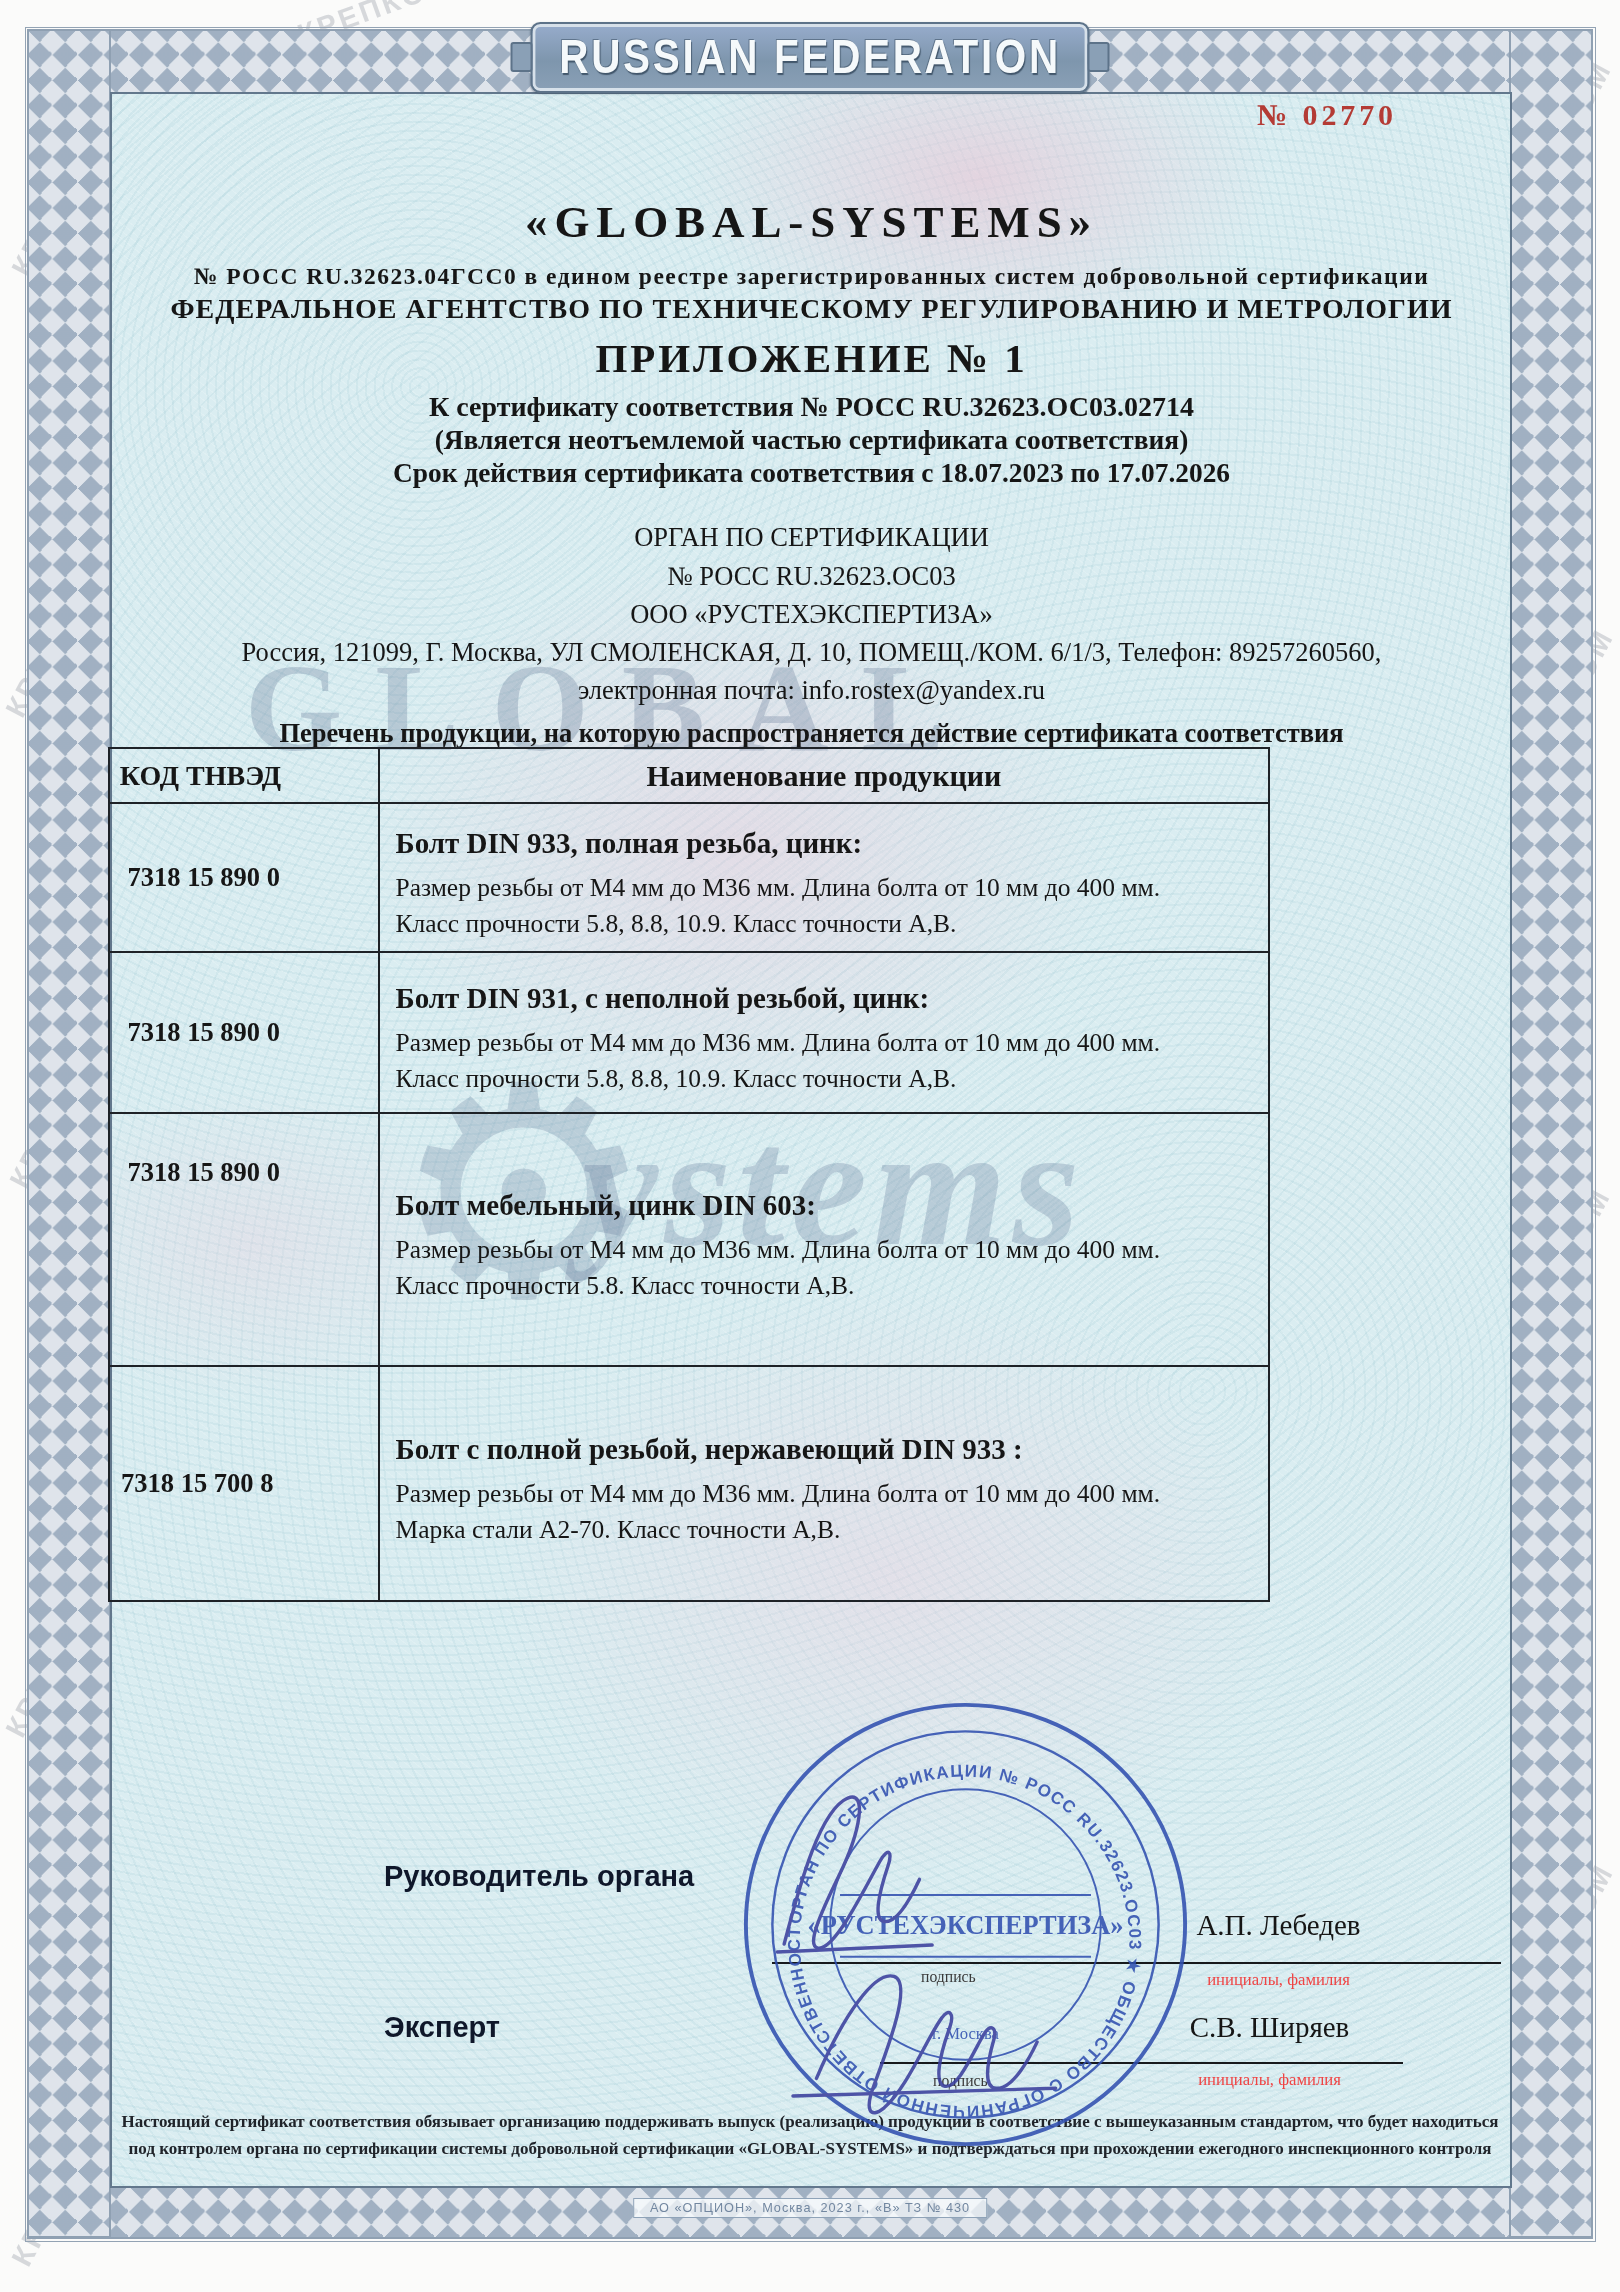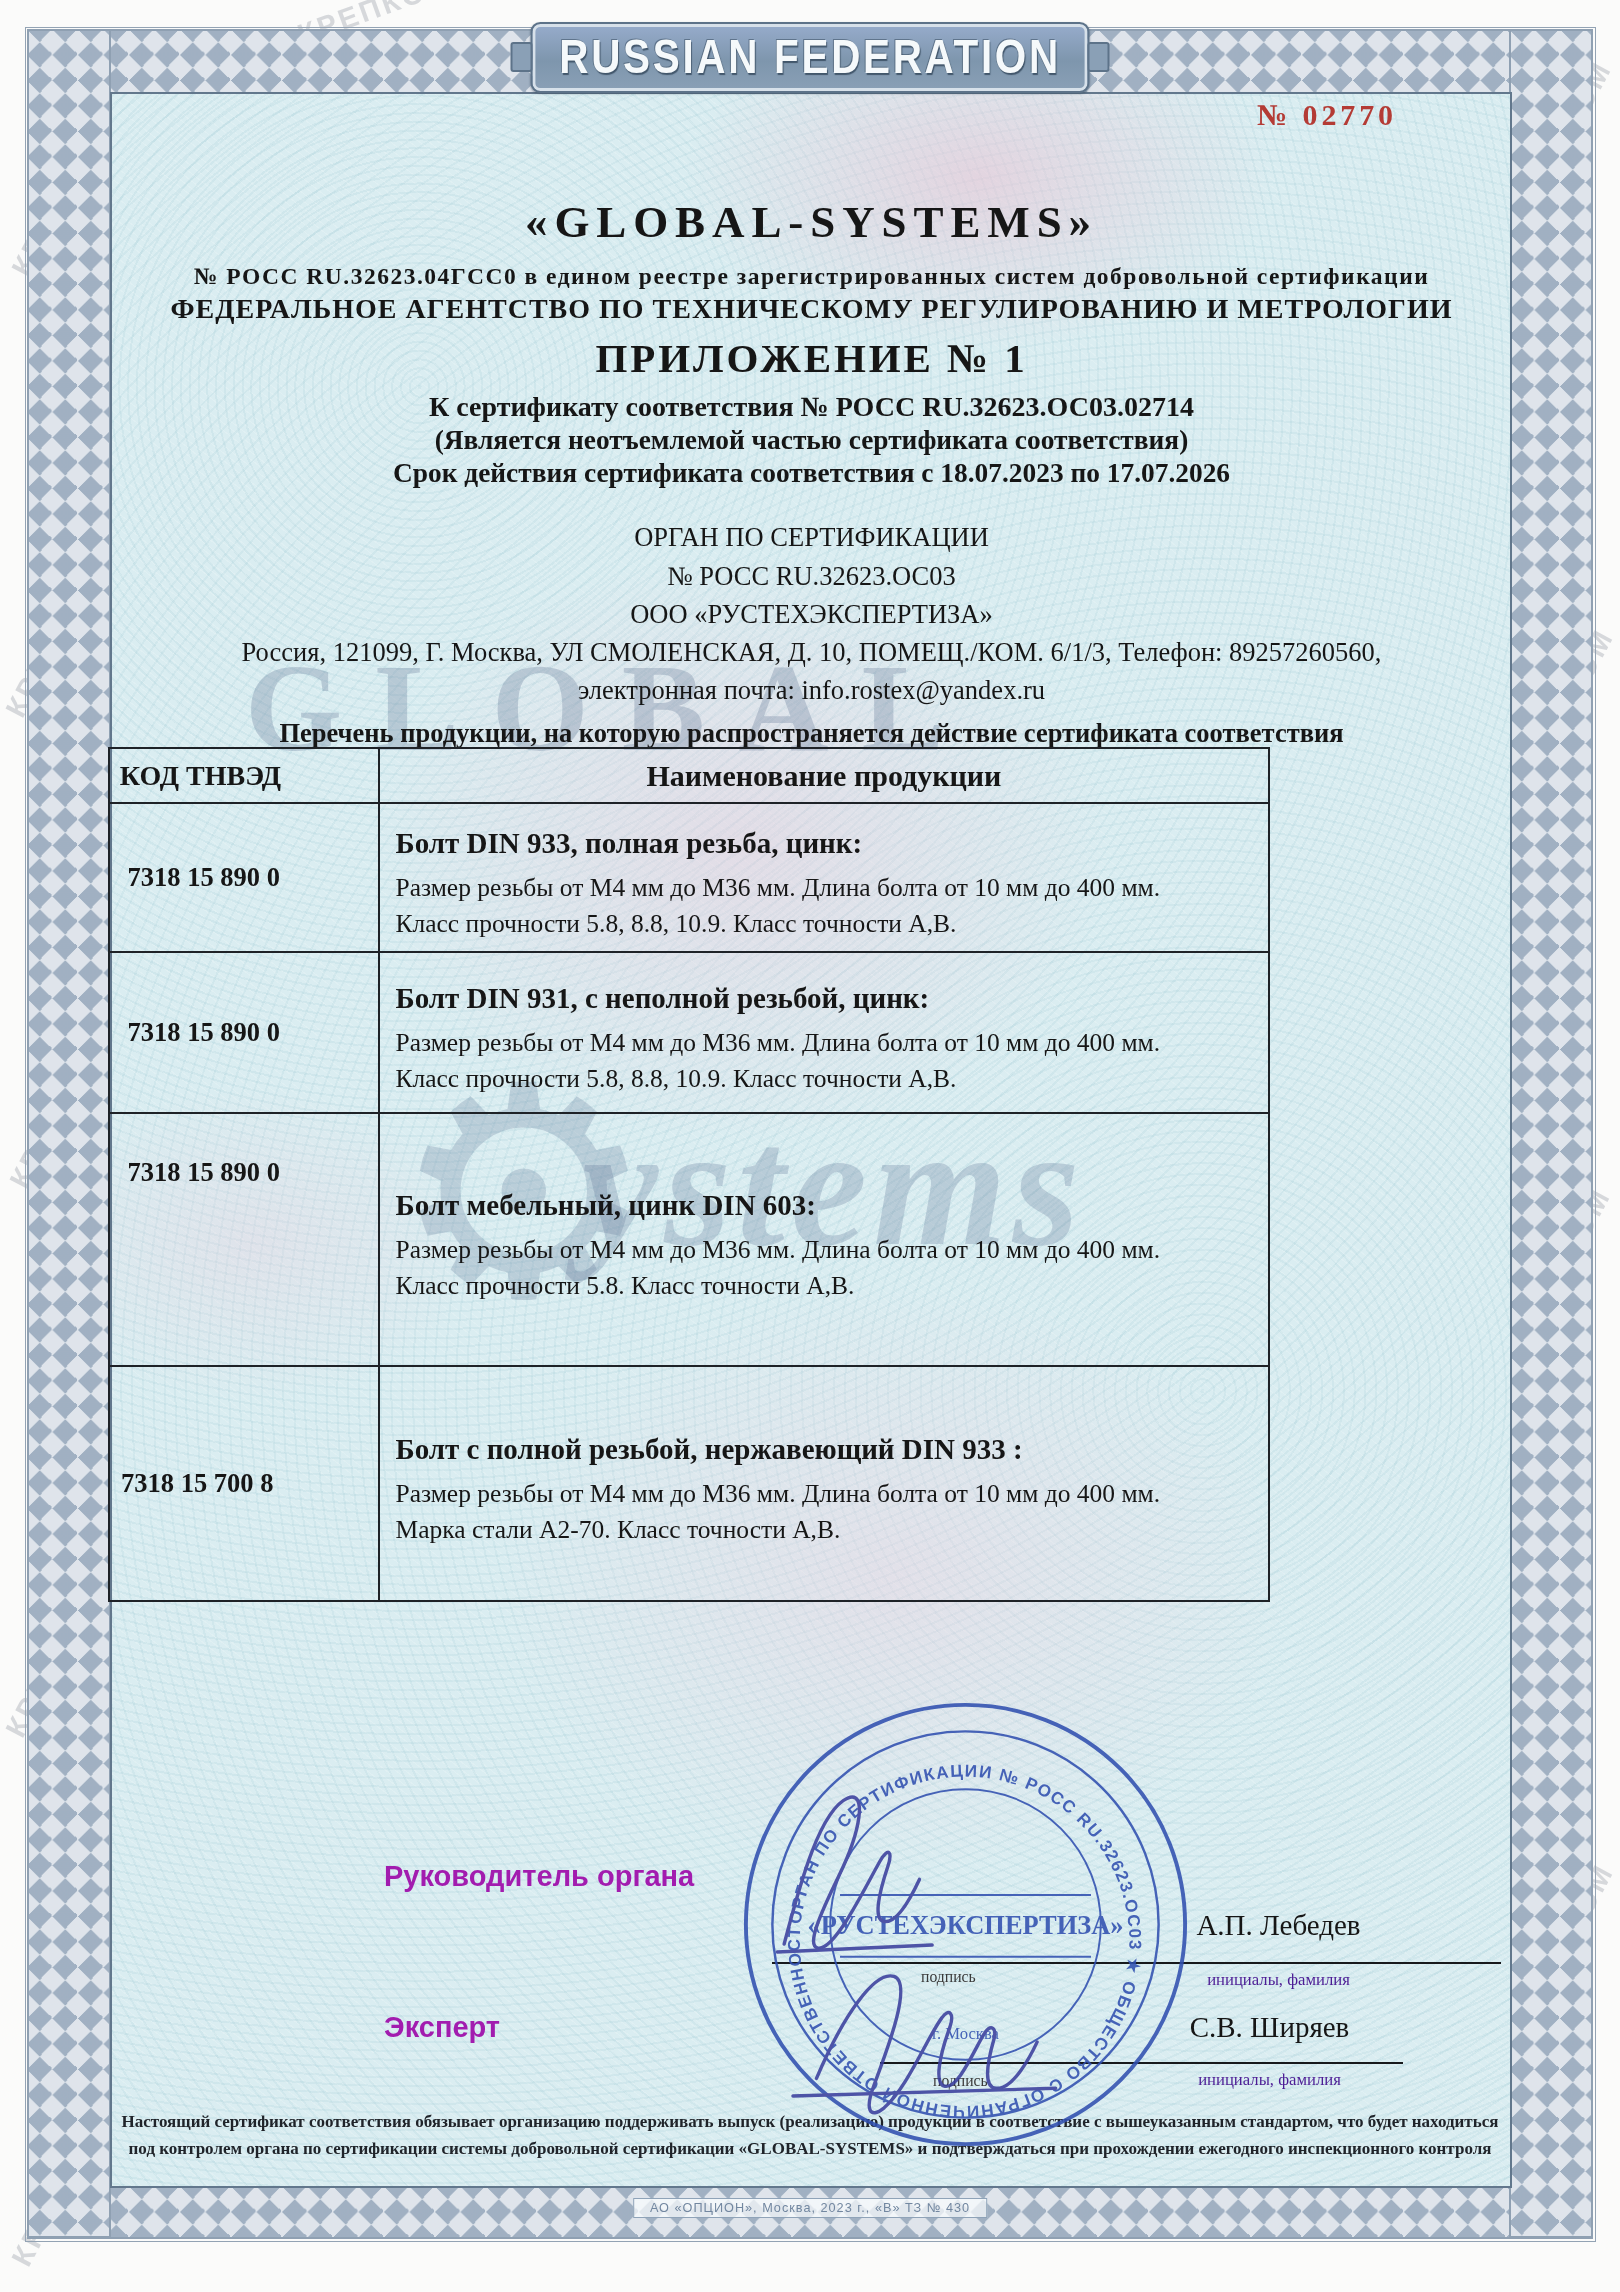--- a/index.html
+++ b/index.html
@@ -82,28 +82,28 @@
   th.h-code{width:257px;font:700 28px "Liberation Serif",serif;text-align:left;padding-left:9.8px;height:51px;}
   th.h-name{font:700 30px "Liberation Serif",serif;text-align:center;}
   td.code{font:700 26.5px "Liberation Serif",serif;padding-left:17.6px;white-space:nowrap;}
   td.desc{padding:9.8px 23.5px 0 15.7px;vertical-align:top;}
   .p-title{font:700 29px "Liberation Serif",serif;margin:3.9px 0 9.8px 0;}
   .p-line{font:400 25.5px "Liberation Serif",serif;line-height:36px;}
   tr.r1{height:149px;} tr.r2{height:161px;} tr.r3{height:253px;} tr.r4{height:235px;}
   tr.r3 td.code{vertical-align:top;padding-top:43px;}
   tr.r4 td.code{vertical-align:middle;padding-left:11px;}
   
-  .role{position:absolute;z-index:5;font:700 29px "Liberation Sans",sans-serif;color:#a21caf;}
+  .role{position:absolute;z-index:5;font:700 29px "Liberation Sans",sans-serif;color:#0f172a;}
   .role1{left:384px;top:1860px;} .role2{left:384px;top:2011px;}
   .sig-line{position:absolute;z-index:4;height:2px;background:#17191c;}
   .line1{left:772px;top:1962px;width:729px;}
   .line2{left:880px;top:2062px;width:523px;}
   .name{position:absolute;z-index:5;font:400 29px "Liberation Serif",serif;text-align:center;}
   .name1{left:1117px;width:323px;top:1909px;} .name2{left:1108px;width:323px;top:2011px;}
-  .cap{position:absolute;z-index:5;font:400 16.7px "Liberation Serif",serif;text-align:center;color:#4c1d95;}
+  .cap{position:absolute;z-index:5;font:400 16.7px "Liberation Serif",serif;text-align:center;color:#ef4444;}
   .cap1{left:1117px;width:323px;top:1970px;} .cap2{left:1108px;width:323px;top:2070px;}
   .sigcap{position:absolute;z-index:4;font:400 15.7px "Liberation Serif",serif;color:#3a3a3a;}
   .sigcap1{left:921px;top:1968px;} .sigcap2{left:933px;top:2072px;}
   .stamp-wrap{position:absolute;z-index:6;left:691px;top:1694px;width:549px;height:461px;opacity:.88;}
   
   .foot{position:absolute;z-index:5;left:88px;width:1444px;text-align:center;
     font:700 17px "Liberation Serif",serif;color:#20242a;line-height:26.5px;}
   .foot-l1{top:2109px;} .foot-l2{top:2136px;}
   .print-strip{position:absolute;z-index:7;left:50%;transform:translateX(-50%);top:2198px;
     font:400 12.7px "Liberation Sans",sans-serif;color:#7287a0;letter-spacing:1px;

